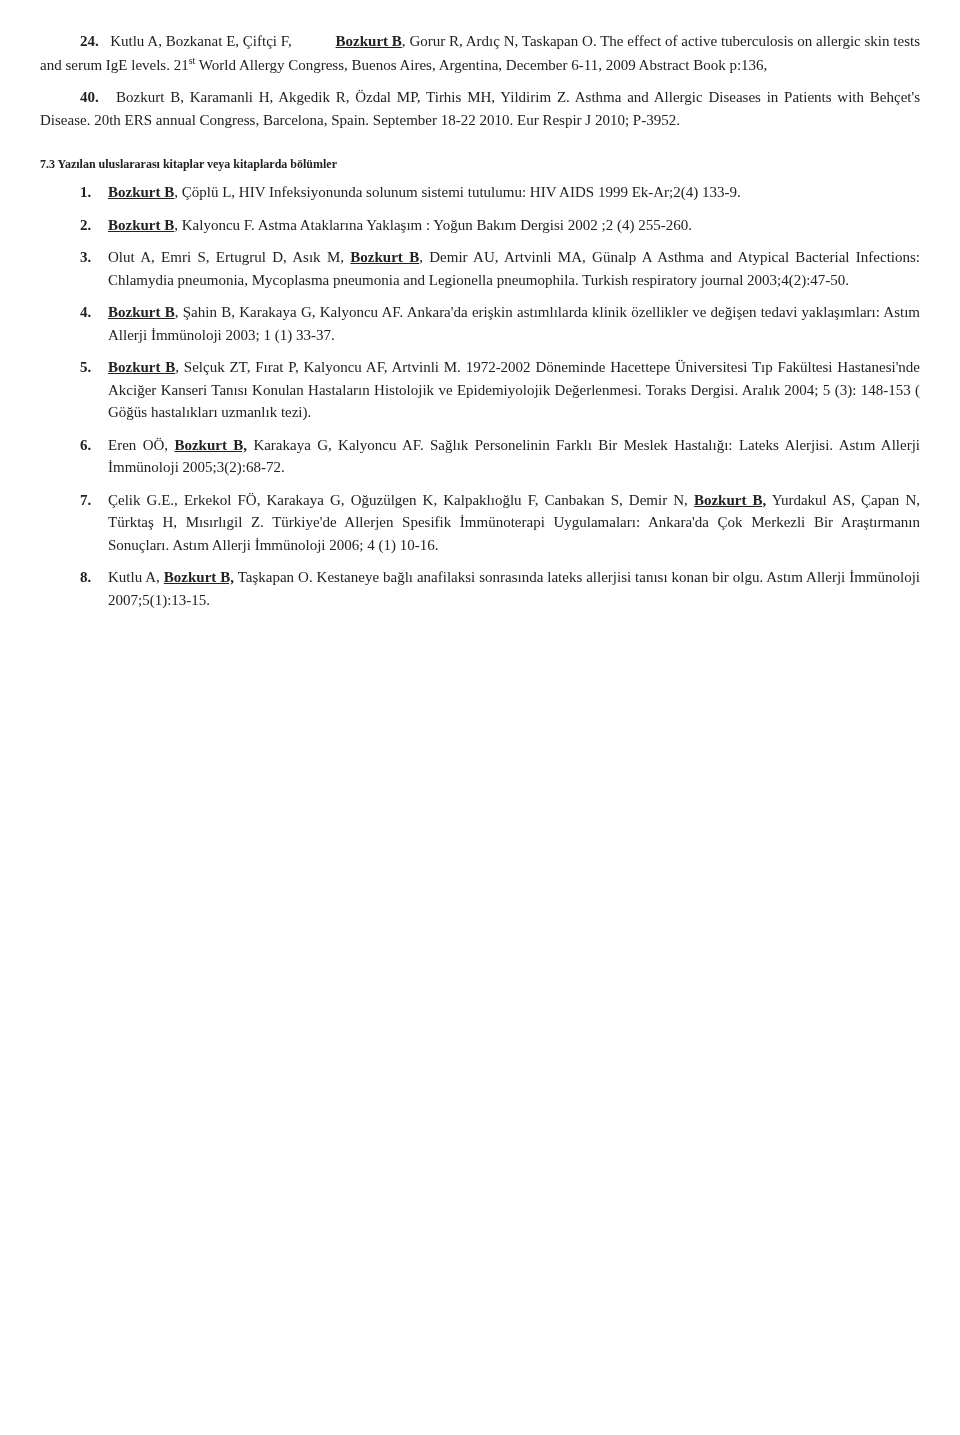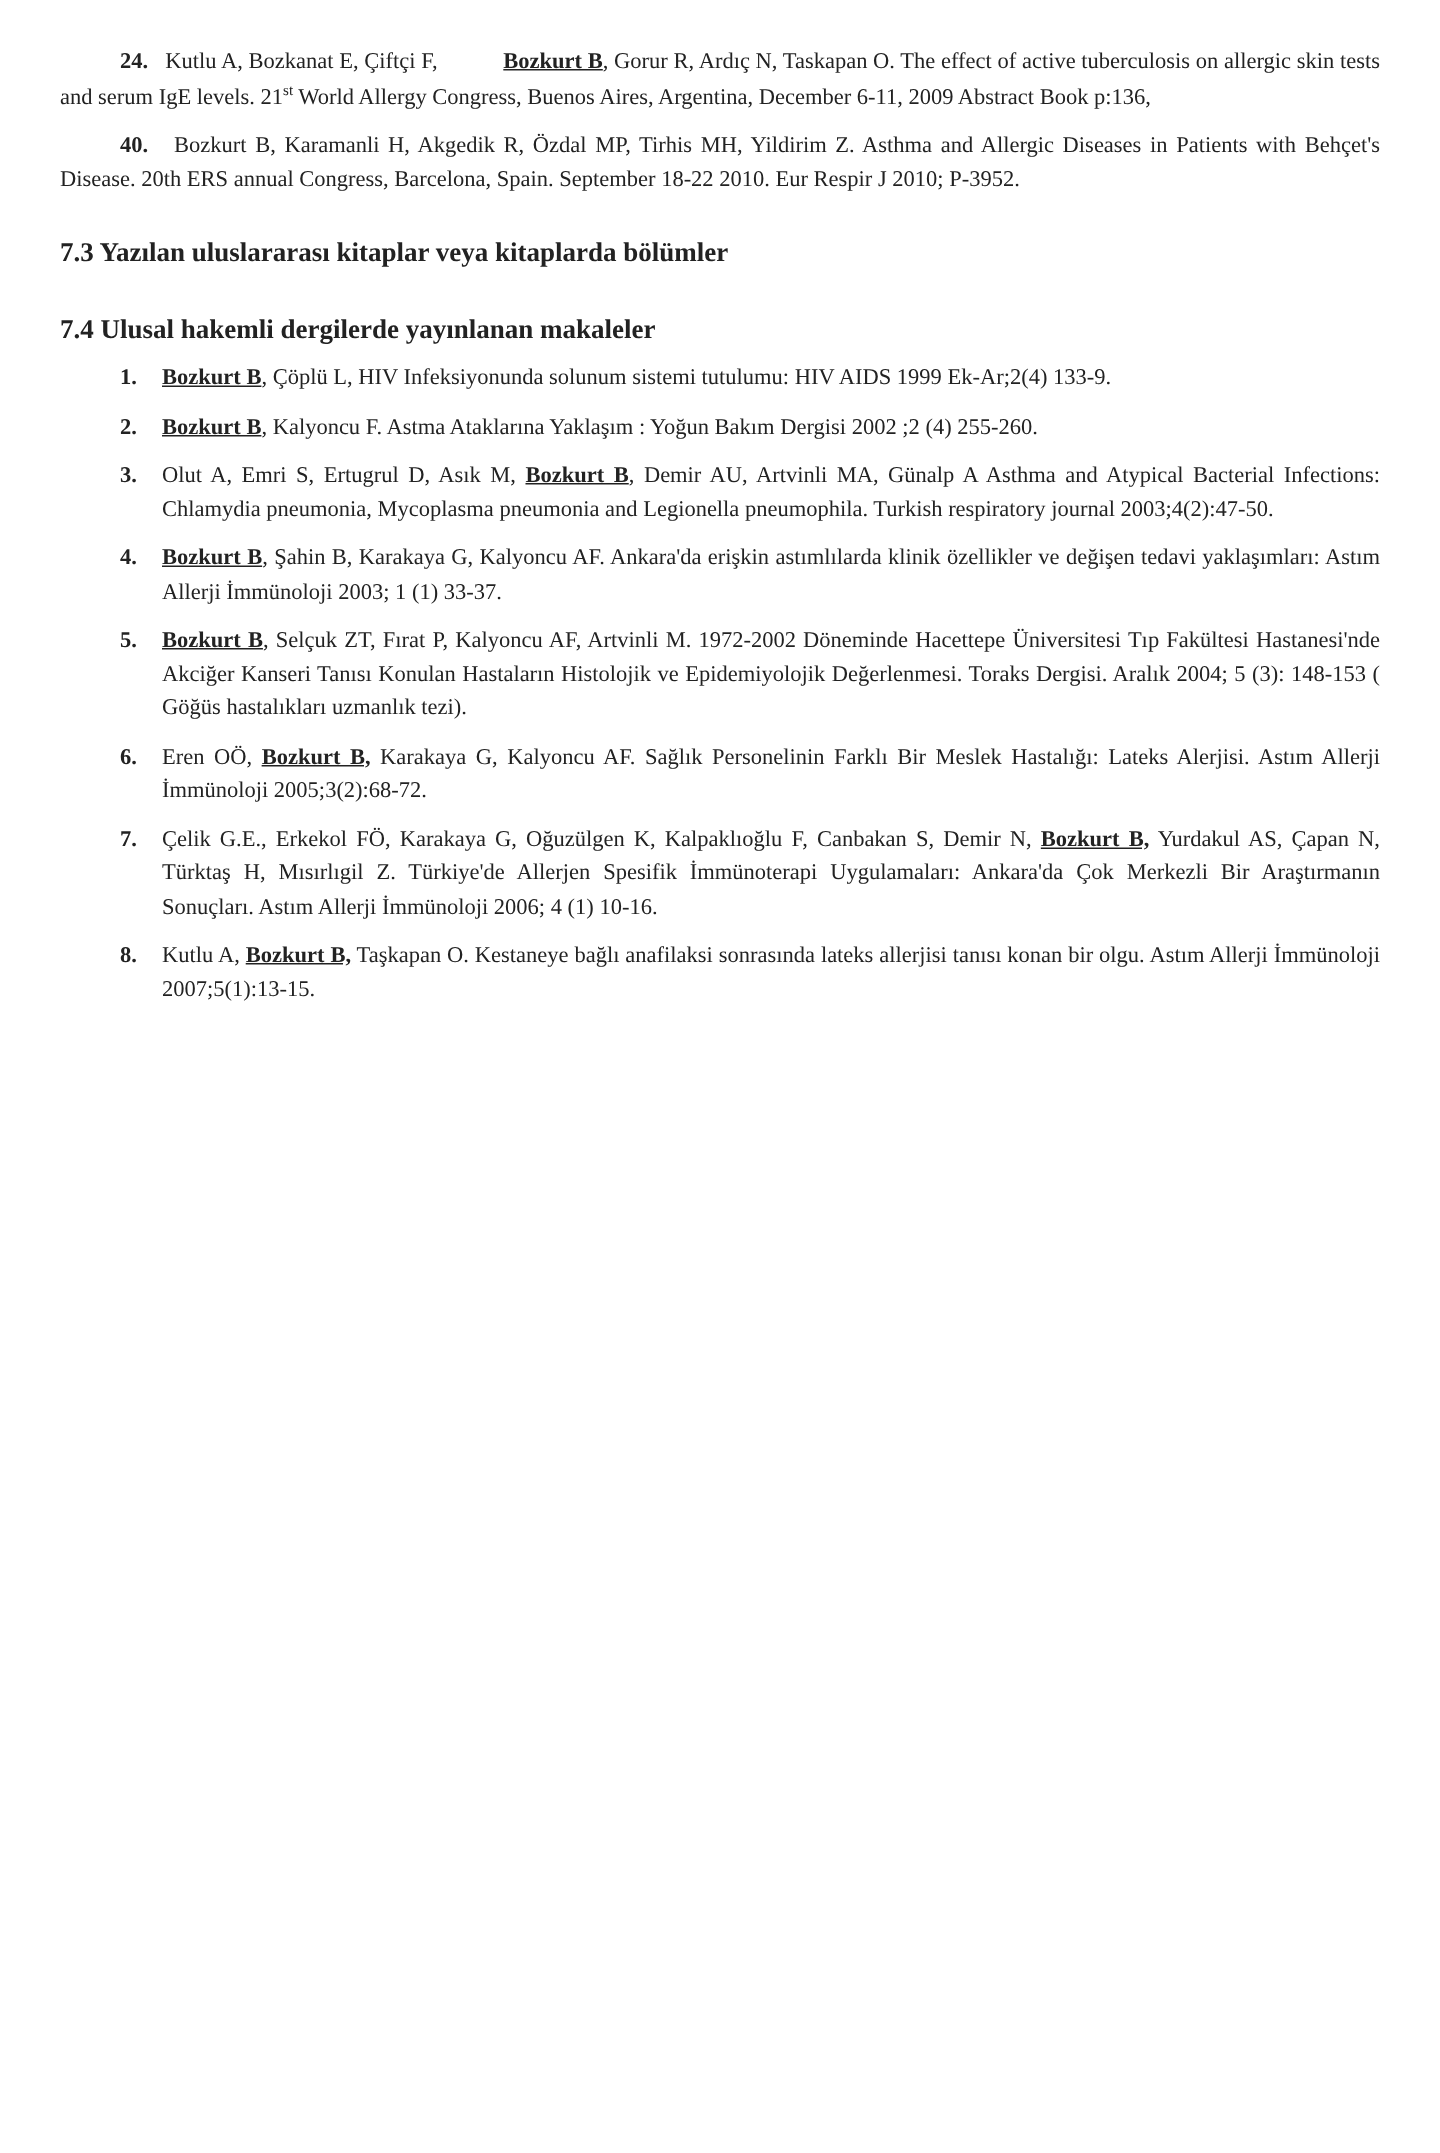--- a/index.html
+++ b/index.html
@@ -14,21 +14,21 @@
     }
     .content-block {
       margin-bottom: 10px;
     }
     p {
       text-align: justify;
       margin-bottom: 6px;
     }
     .section-header {
       font-weight: bold;
-      font-size: 18px;
+      font-size: 12px;
       margin-top: 24px;
       margin-bottom: 8px;
     }
     .list-item {
       display: flex;
       margin-bottom: 10px;
     }
     .list-num {
       min-width: 28px;
       font-weight: normal;
@@ -59,23 +59,20 @@
       &nbsp;&nbsp;Bozkurt B, Karamanli H, Akgedik R, Özdal MP, Tirhis MH, Yildirim Z. Asthma and Allergic Diseases in Patients with Behçet's Disease. 20th ERS annual Congress, Barcelona, Spain. September 18-22 2010. Eur Respir J 2010; P-3952.
     </p>
   </div>
 
   <div style="margin-top: 20px;"></div>
 
   <div class="section-header">
     <span>7.3 Yazılan uluslararası kitaplar veya kitaplarda bölümler</span>
   </div>
 
-  <div class="section-header">
-    <span>7.4 Ulusal hakemli dergilerde yayınlanan makaleler</span>
-  </div>
 
   <div>
 
     <div class="list-item">
       <span class="list-num bold">1.</span>
       <span class="list-text">
         <span class="bold-underline">Bozkurt B</span>, Çöplü L, HIV Infeksiyonunda solunum sistemi tutulumu: HIV AIDS 1999 Ek-Ar;2(4) 133-9.
       </span>
     </div>
 

